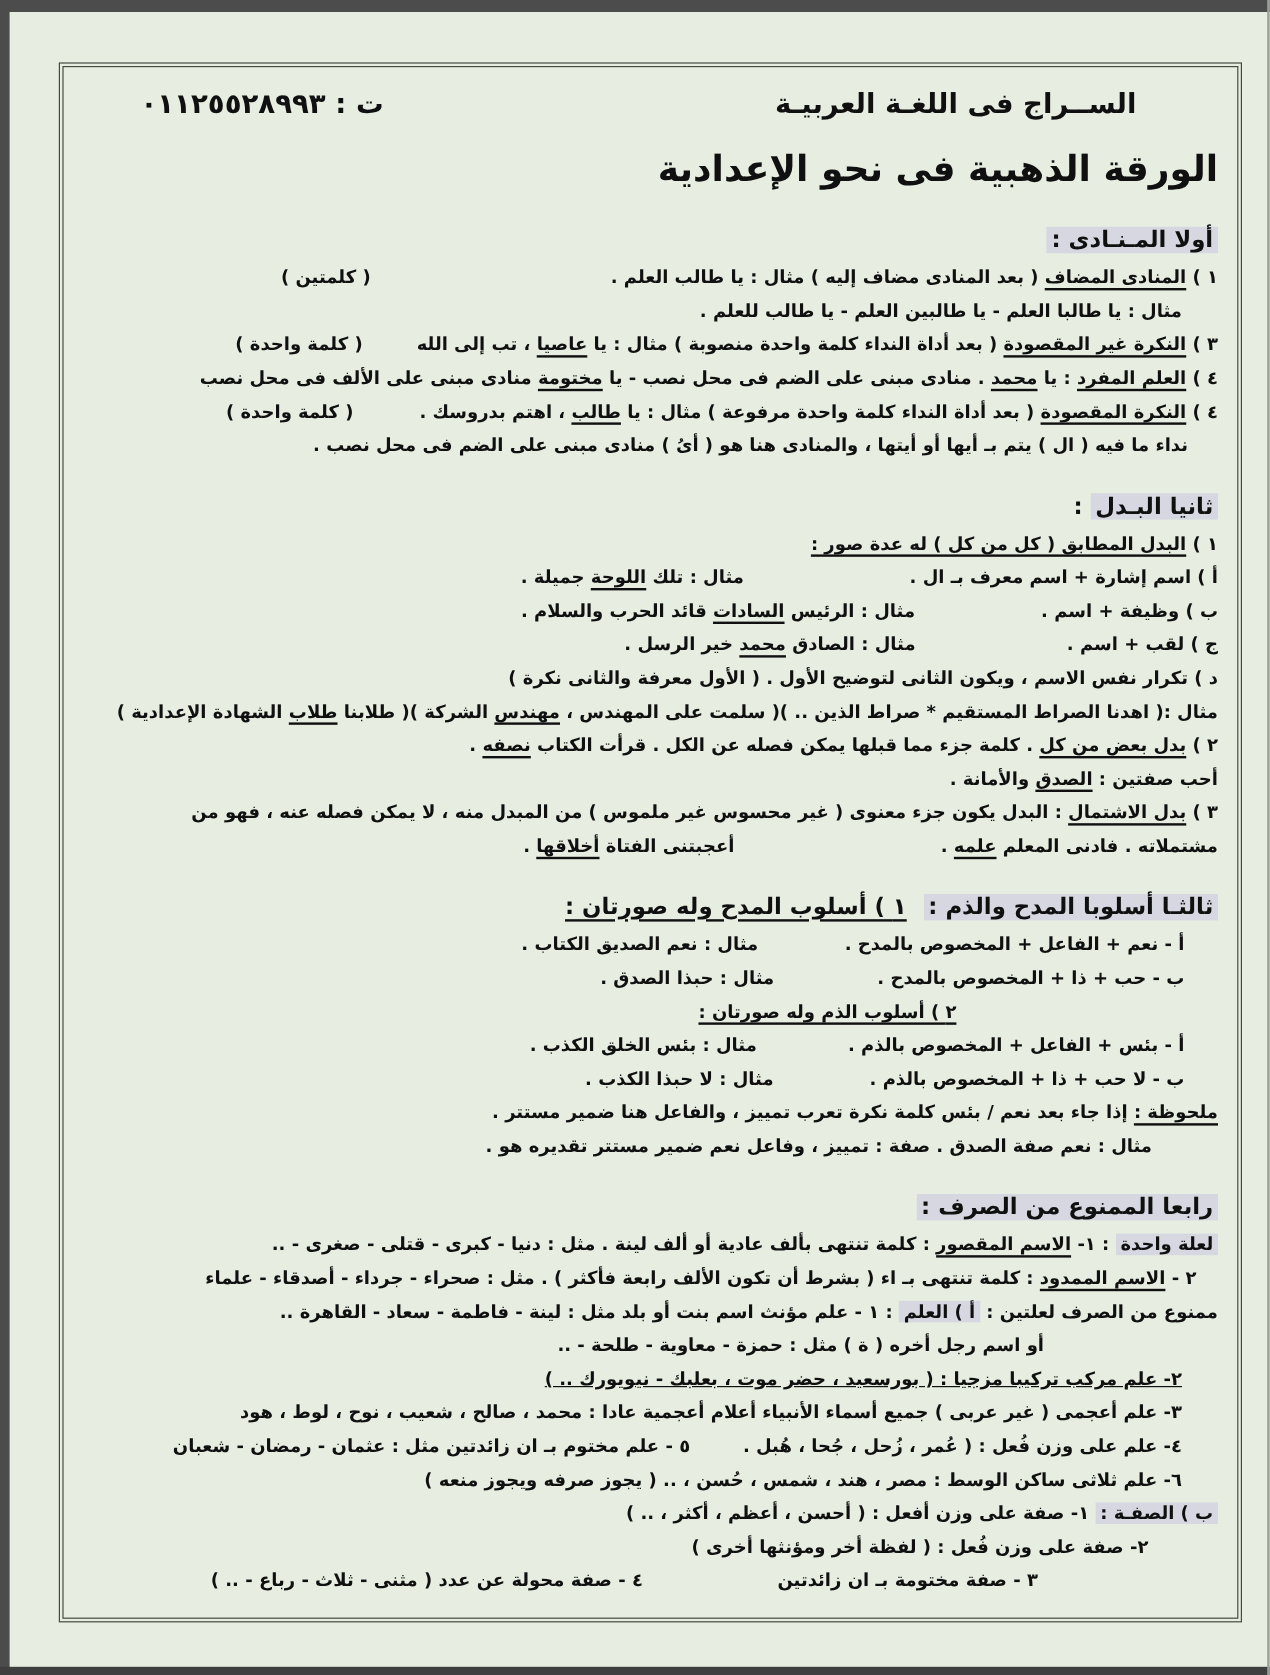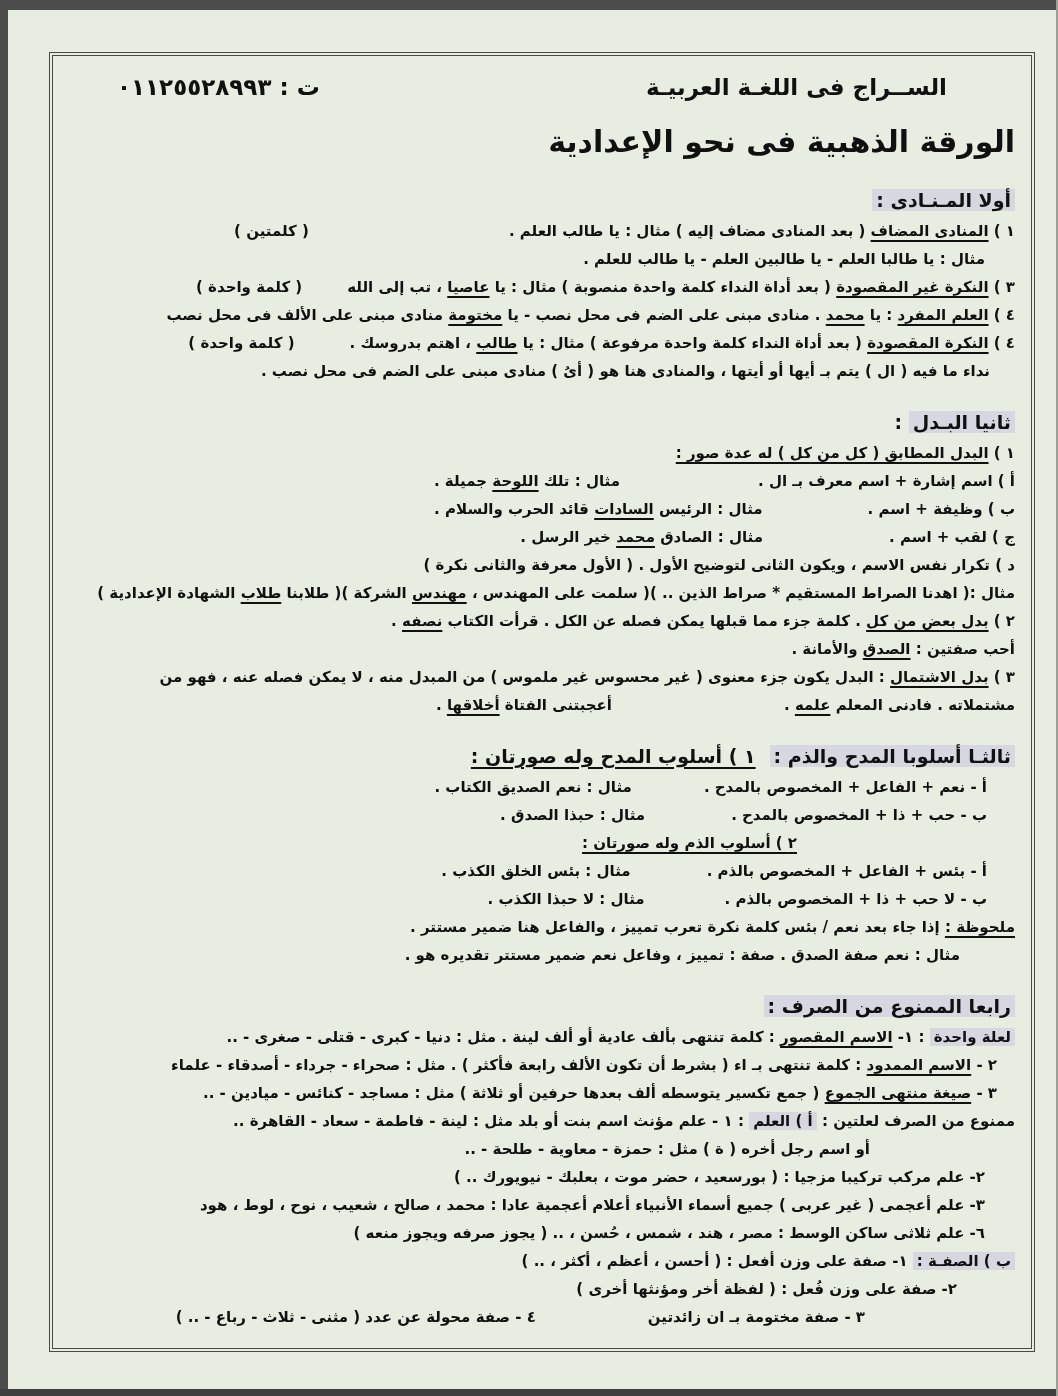--- a/index.html
+++ b/index.html
@@ -77,24 +77,24 @@
         <div class="row" style="padding-right: 218px;"><span class="u">٢ ) أسلوب الذم وله صورتان :</span></div>
         <div class="row" style="padding-right: 28px;"><span>أ -  بئس + الفاعل + المخصوص بالذم .</span><span class="sp" style="width: 76px;"></span><span>مثال : بئس الخلق الكذب .</span></div>
         <div class="row" style="padding-right: 28px;"><span>ب -  لا حب + ذا + المخصوص بالذم .</span><span class="sp" style="width: 80px;"></span><span>مثال : لا حبذا الكذب .</span></div>
         <div class="row"><span class="u">ملحوظة :</span><span> إذا جاء بعد نعم / بئس كلمة نكرة تعرب تمييز ، والفاعل هنا ضمير مستتر .</span></div>
         <div class="row" style="padding-right: 55px;"><span>مثال : نعم صفة الصدق .   صفة : تمييز ، وفاعل نعم ضمير مستتر تقديره هو .</span></div>
       </div>
       <div>
         <div class="row heading"><span class="hl">رابعا الممنوع من الصرف :</span></div>
         <div class="row"><span class="hl">لعلة واحدة</span><span> : ١- </span><span class="u">الاسم المقصور</span><span> : كلمة تنتهى بألف عادية أو ألف لينة . مثل : دنيا - كبرى - قتلى - صغرى - ..</span></div>
         <div class="row" style="padding-right: 18px;"><span>٢ - </span><span class="u">الاسم الممدود</span><span> : كلمة تنتهى بـ اء ( بشرط أن تكون الألف رابعة فأكثر ) . مثل : صحراء - جرداء - أصدقاء - علماء</span></div>
-        <div class="row" style="padding-right: 18px;"><span>٣ - </span><span class="u">صيغة منتهى الجموع</span><span> ( جمع تكسير يتوسطه ألف بعدها حرفين أو ثلاثة ) مثل : مساجد - كنائس - ميادين - ..</span></div>
         <div class="row"><span>ممنوع من الصرف لعلتين : </span><span class="hl">أ ) العلم</span><span> : ١ - علم مؤنث اسم بنت أو بلد مثل : لينة - فاطمة - سعاد - القاهرة ..</span></div>
         <div class="row" style="padding-right: 145px;"><span>أو اسم رجل أخره ( ة ) مثل : حمزة - معاوية - طلحة - ..</span></div>
-        <div class="row" style="padding-right: 30px;"><span>٢- علم مركب تركيبا مزجيا : ( بورسعيد ، حضر موت ، بعلبك - نيويورك .. )</span></div>
+        <div class="row" style="padding-right: 30px; text-decoration: underline;"><span>٢- علم مركب تركيبا مزجيا : ( بورسعيد ، حضر موت ، بعلبك - نيويورك .. )</span></div>
         <div class="row" style="padding-right: 30px;"><span>٣- علم أعجمى ( غير عربى ) جميع أسماء الأنبياء أعلام أعجمية عادا : محمد ، صالح ، شعيب ، نوح ، لوط ، هود</span></div>
+        <div class="row" style="padding-right: 30px;"><span>٤- علم على وزن فُعل : ( عُمر ، زُحل ، جُحا ، هُبل .</span><span class="sp" style="width: 44px;"></span><span>٥ - علم مختوم بـ ان زائدتين مثل : عثمان - رمضان - شعبان</span></div>
         <div class="row" style="padding-right: 30px; text-align: right;"><span>٦- علم ثلاثى ساكن الوسط : مصر ، هند ، شمس ، حُسن ، ..   ( يجوز صرفه ويجوز منعه )</span></div>
         <div class="row"><span class="hl">ب ) الصفـة :</span><span> ١- صفة على وزن أفعل : ( أحسن ، أعظم ، أكثر ، .. )</span></div>
         <div class="row" style="padding-right: 58px;"><span>٢- صفة على وزن فُعل : ( لفظة أخر ومؤنثها أخرى )</span></div>
         <div class="row" style="padding-right: 150px;"><span>٣ - صفة مختومة بـ ان زائدتين</span><span class="sp" style="width: 112px;"></span><span>٤ - صفة محولة عن عدد ( مثنى - ثلاث - رباع - .. )</span></div>
       </div>
     </div>
 </div>
 
 </body></html>

